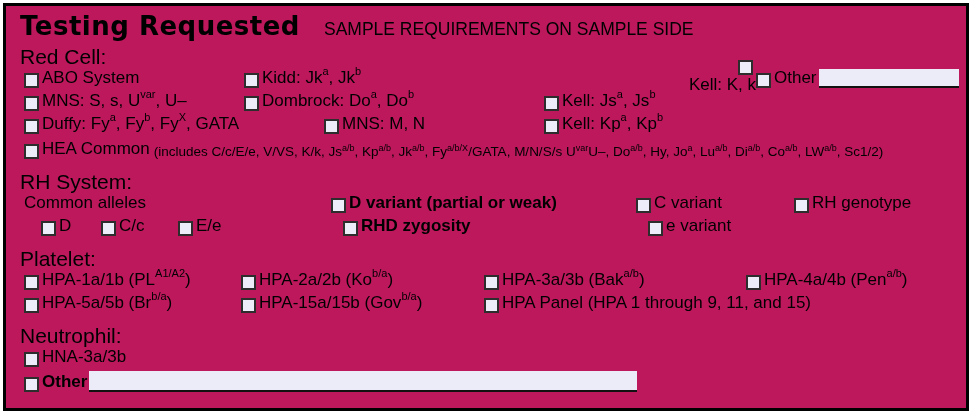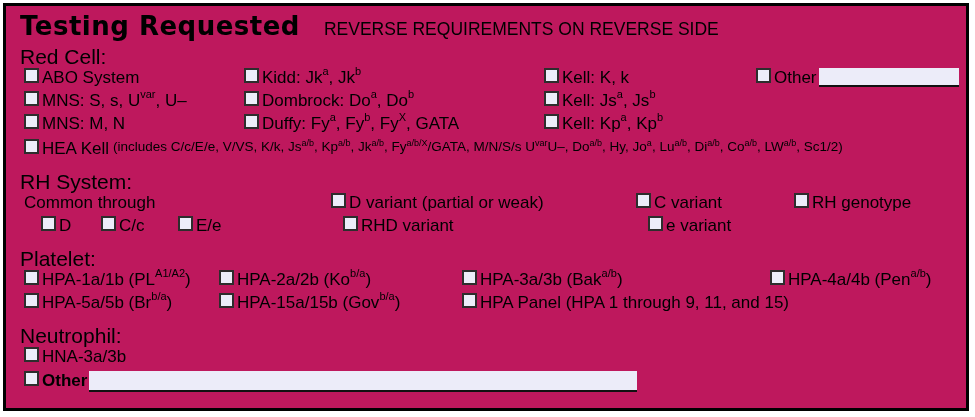--- a/index.html
+++ b/index.html
@@ -20,21 +20,21 @@
   .header { display: flex; align-items: baseline; height: 34px; }
   .title {
     font-family: "DejaVu Sans", sans-serif;
     font-weight: 900;
     font-size: 26px;
     letter-spacing: .5px;
   }
   .subtitle { font-size: 17.5px; margin-left: 24px; }
   .sec-h { font-weight: normal; font-size: 21px; height: 21px; }
   .row { display: flex; align-items: center; height: 23px; padding-left: 4px; }
-  .cb-item { display: flex; align-items: flex-start; cursor: default; }
+  .cb-item { display: flex; align-items: flex-end; cursor: default; }
   .cb {
     width: 15px; height: 15px;
     border: 2px solid #2d2d2d;
     background: #ededfa;
     margin-right: 3px;
     flex: none;
   }
   .lbl { font-size: 17px; white-space: nowrap; }
   .lbl sup { font-size: 11px; line-height: 0; position: relative; top: -1px; }
   .note { font-size: 13.5px; white-space: nowrap; margin-left: 4px; }
@@ -46,39 +46,39 @@
     background: #ececf9;
     border: none;
     border-bottom: 2px solid #111;
     font-size: 15px;
     font-family: "Liberation Sans", sans-serif;
     outline: none;
     vertical-align: bottom;
     margin-left: 2px;
   }
   
-  .w-rc1 { width: 220px; } .w-rc2 { width: 300px; } .w-rc3 { width: 212px; }
-  .w-rh1 { width: 307px; } .w-rh2 { width: 305px; } .w-rh3 { width: 158px; }
+  .w-rc1 { width: 220px; } .w-rc2 { width: 300px; } .w-rc3 { width: 212px; flex-direction: column; }
+  .w-rh1 { width: 307px; } .w-rh2 { width: 305px; font-weight: bold; } .w-rh3 { width: 158px; }
   .w-d  { width: 60px; margin-left: 17px; } .w-cc { width: 77px; } .w-ee { width: 165px; }
-  .w-p1 { width: 195px; } .w-p2 { width: 243px; } .w-p3 { width: 308px; }
+  .w-p1 { width: 217px; } .w-p2 { width: 243px; } .w-p3 { width: 262px; }
   .mt-hea { margin-top: 2px; height: 24px; }
   .mt-sec1 { margin-top: 9px; }
   .mt-sec2 { margin-top: 10px; }
   .other-top-field { width: 140px; }
   .other-bottom-row { height: 27px; }
   .other-bottom-field { width: 548px; height: 21px; }
 </style>
 </head>
 <body>
 
 <div class="form">
 
   <div class="header">
     <span class="title">Testing Requested</span>
-    <span class="subtitle">REVERSE REQUIREMENTS ON REVERSE SIDE</span>
+    <span class="subtitle">SAMPLE REQUIREMENTS ON SAMPLE SIDE</span>
   </div>
 
   <div>
     <div class="sec-h">Red Cell:</div>
 
     <div class="row">
       <span class="cb-item w-rc1">
         <span class="cb"></span>
         <span class="lbl">ABO System</span>
       </span>
@@ -106,48 +106,48 @@
         <span class="cb"></span>
         <span class="lbl">Dombrock: Do<sup>a</sup>, Do<sup>b</sup></span>
       </span>
       <span class="cb-item">
         <span class="cb"></span>
         <span class="lbl">Kell: Js<sup>a</sup>, Js<sup>b</sup></span>
       </span>
     </div>
 
     <div class="row">
+      <span class="cb-item w-rc2">
+        <span class="cb"></span>
+        <span class="lbl">Duffy: Fy<sup>a</sup>, Fy<sup>b</sup>, Fy<sup>X</sup>, GATA</span>
+      </span>
       <span class="cb-item w-rc1">
         <span class="cb"></span>
         <span class="lbl">MNS: M, N</span>
       </span>
-      <span class="cb-item w-rc2">
-        <span class="cb"></span>
-        <span class="lbl">Duffy: Fy<sup>a</sup>, Fy<sup>b</sup>, Fy<sup>X</sup>, GATA</span>
-      </span>
       <span class="cb-item">
         <span class="cb"></span>
         <span class="lbl">Kell: Kp<sup>a</sup>, Kp<sup>b</sup></span>
       </span>
     </div>
 
     <div class="row mt-hea">
       <span class="cb-item">
         <span class="cb"></span>
-        <span class="lbl">HEA Kell</span>
+        <span class="lbl">HEA Common</span>
         <span class="note">(includes C/c/E/e, V/VS, K/k, Js<sup>a/b</sup>, Kp<sup>a/b</sup>, Jk<sup>a/b</sup>, Fy<sup>a/b/X</sup>/GATA, M/N/S/s U<sup>var</sup>U–, Do<sup>a/b</sup>, Hy, Jo<sup>a</sup>, Lu<sup>a/b</sup>, Di<sup>a/b</sup>, Co<sup>a/b</sup>, LW<sup>a/b</sup>, Sc1/2)</span>
       </span>
     </div>
   </div>
 
   <div>
     <div class="sec-h mt-sec1">RH System:</div>
 
     <div class="row">
-      <span class="lbl w-rh1">Common through</span>
+      <span class="lbl w-rh1">Common alleles</span>
       <span class="cb-item w-rh2">
         <span class="cb"></span>
         <span class="lbl">D variant (partial or weak)</span>
       </span>
       <span class="cb-item w-rh3">
         <span class="cb"></span>
         <span class="lbl">C variant</span>
       </span>
       <span class="cb-item">
         <span class="cb"></span>
@@ -163,21 +163,21 @@
       <span class="cb-item w-cc">
         <span class="cb"></span>
         <span class="lbl">C/c</span>
       </span>
       <span class="cb-item w-ee">
         <span class="cb"></span>
         <span class="lbl">E/e</span>
       </span>
       <span class="cb-item w-rh2">
         <span class="cb"></span>
-        <span class="lbl">RHD variant</span>
+        <span class="lbl">RHD zygosity</span>
       </span>
       <span class="cb-item">
         <span class="cb"></span>
         <span class="lbl">e variant</span>
       </span>
     </div>
   </div>
 
   <div>
     <div class="sec-h mt-sec2">Platelet:</div>

